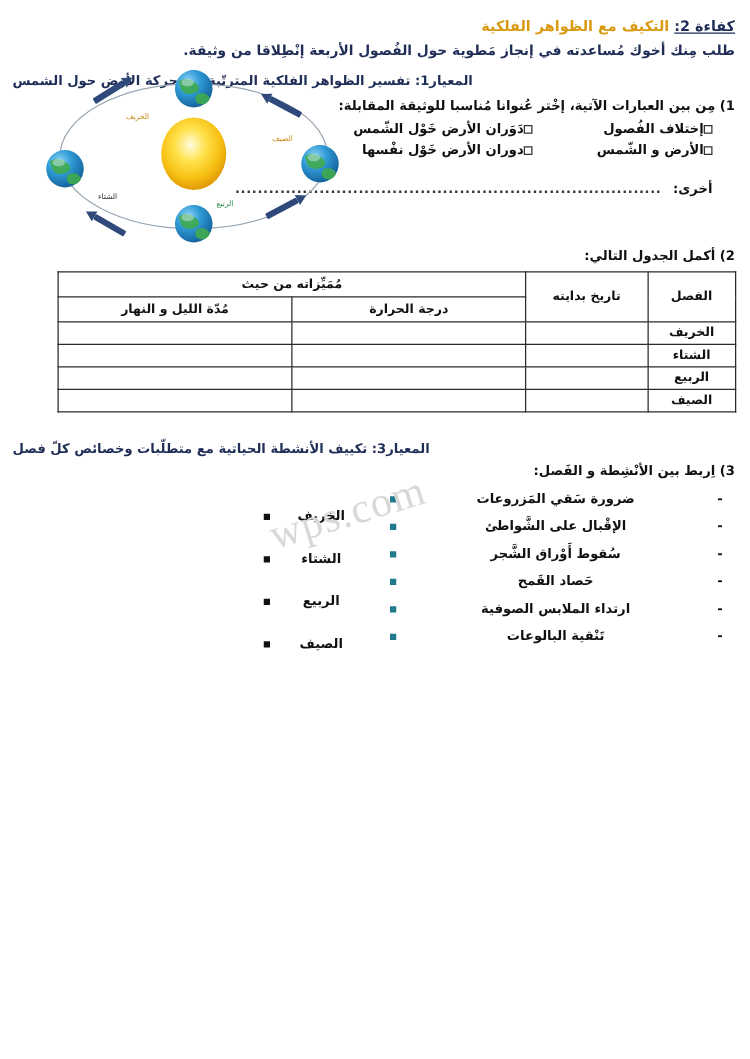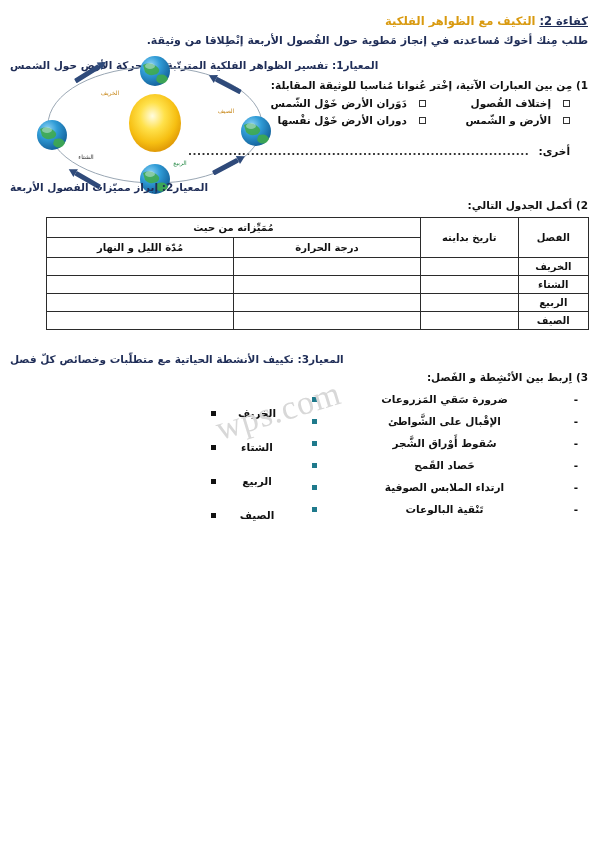--- a/index.html
+++ b/index.html
@@ -113,21 +113,21 @@
     flex-direction: row;
     justify-content: flex-start;
     gap: 26px;
     margin-bottom: 5px;
     padding-right: 18px;
   }
   .opt {
     display: flex;
     flex-direction: row;
     align-items: center;
-    gap: 12px;
+    gap: 0;
     white-space: nowrap;
   }
   .opt .box {
     display: inline-block;
     width: 7px;
     height: 7px;
     border: 1px solid #333;
     background: #fff;
     flex: 0 0 auto;
   }
@@ -368,21 +368,20 @@
         </g>
       </g>
 
       <text x="80" y="40" font-size="6" font-family="DejaVu Sans, sans-serif" fill="#c98a1e" text-anchor="middle" direction="rtl">الخريف</text>
       <text x="196" y="58" font-size="6" font-family="DejaVu Sans, sans-serif" fill="#c98a1e" text-anchor="middle" direction="rtl">الصيف</text>
       <text x="56" y="104" font-size="6" font-family="DejaVu Sans, sans-serif" fill="#333" text-anchor="middle" direction="rtl">الشتاء</text>
       <text x="150" y="110" font-size="6" font-family="DejaVu Sans, sans-serif" fill="#2f8f4e" text-anchor="middle" direction="rtl">الربيع</text>
     </svg>
   </div>
 
-  <div class="criterion" id="crit2">المعيار2: إبراز مميّزات الفصول الأربعة</div>
 
   <div class="task" id="task2">
     <span>2)</span>
     <span>أكمل الجدول التالي:</span>
   </div>
 
   <div class="tbl-wrap">
     <table class="seasons">
       <thead>
         <tr>

